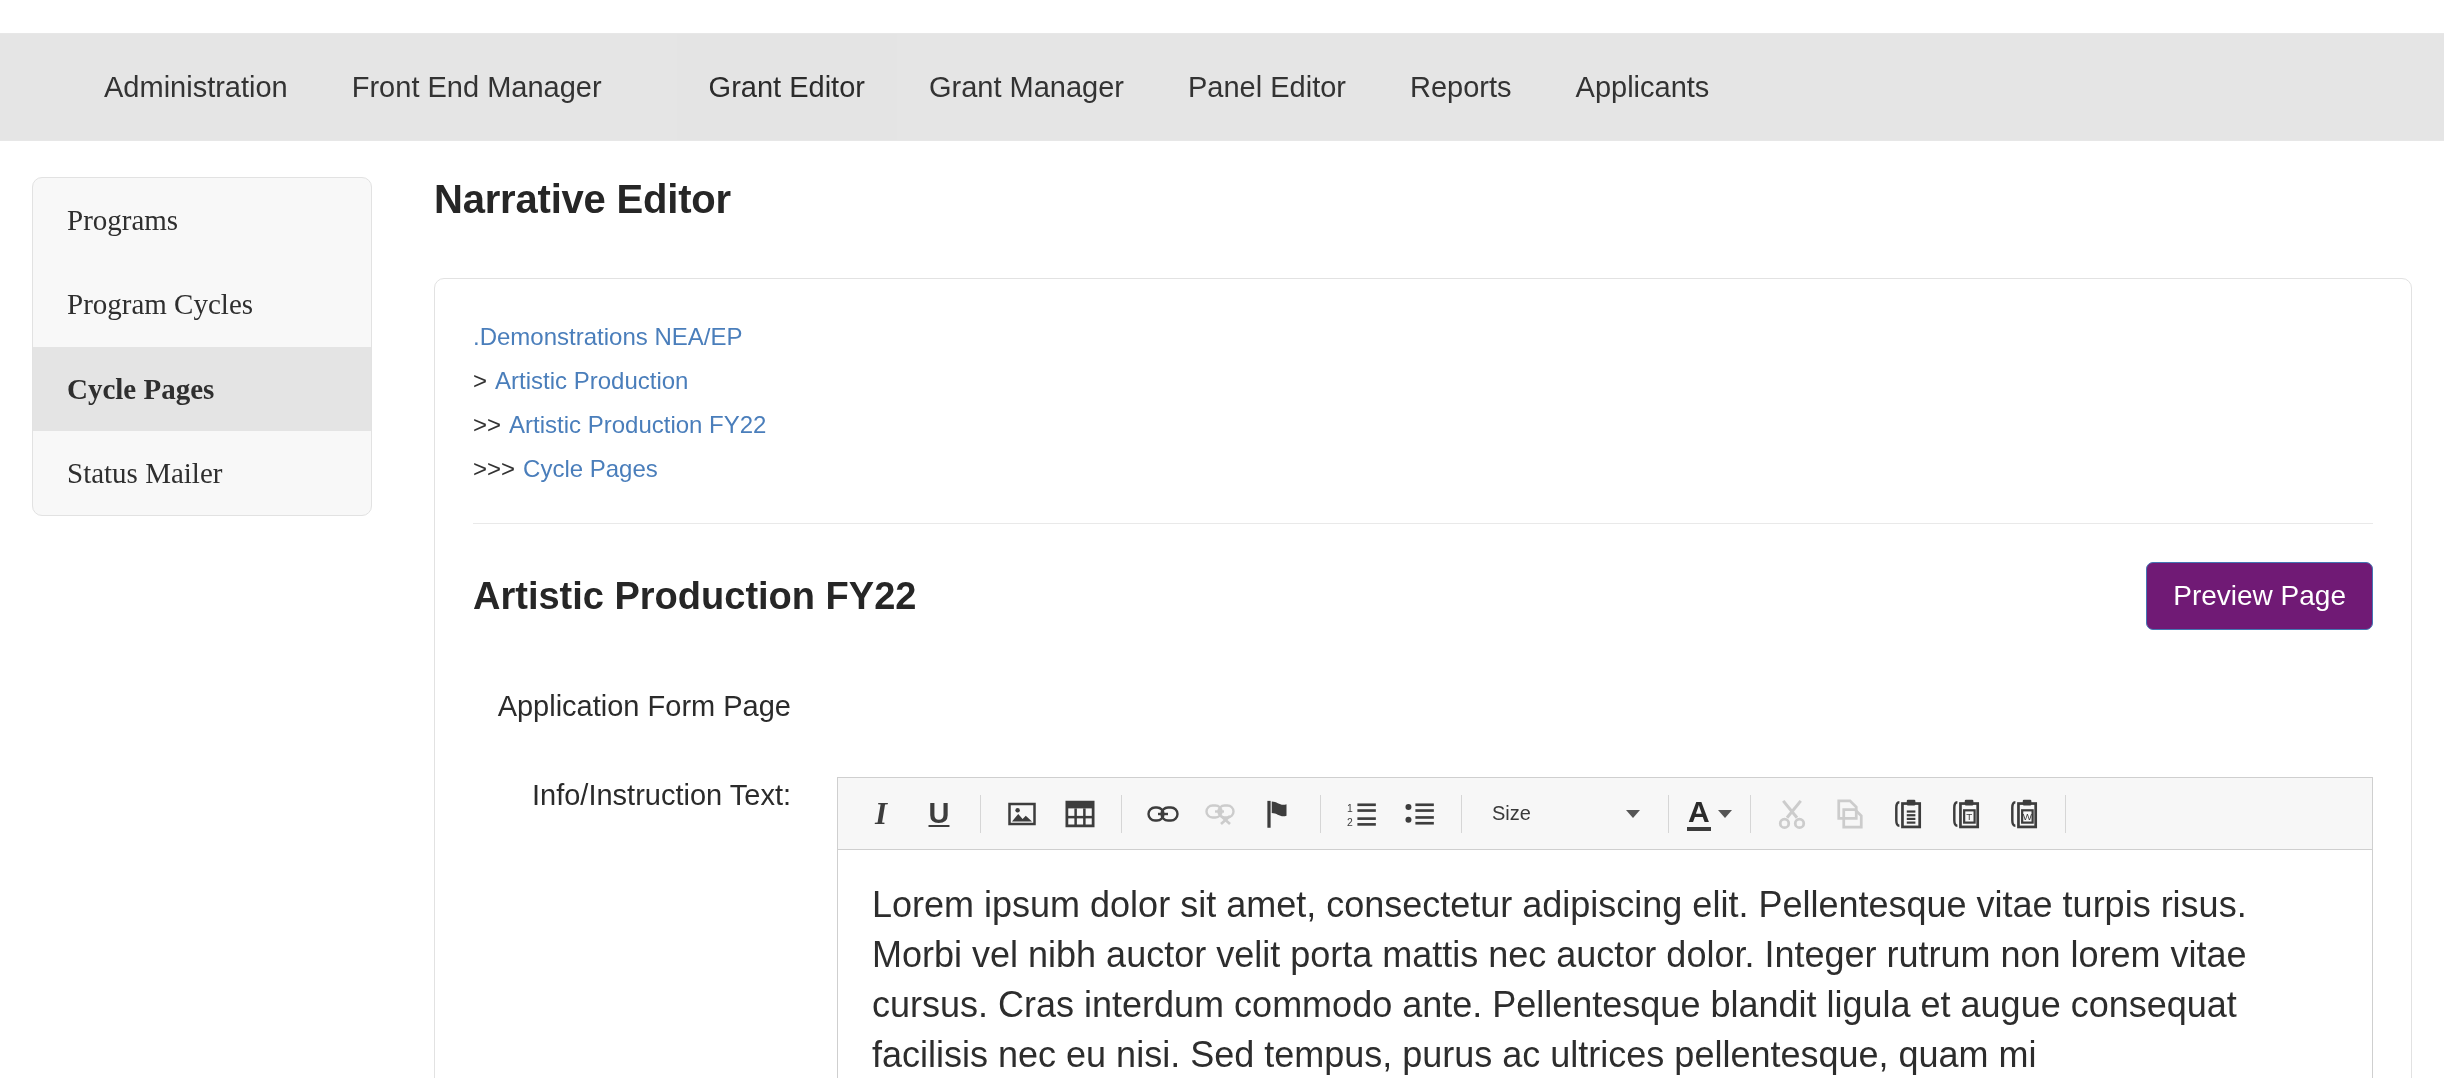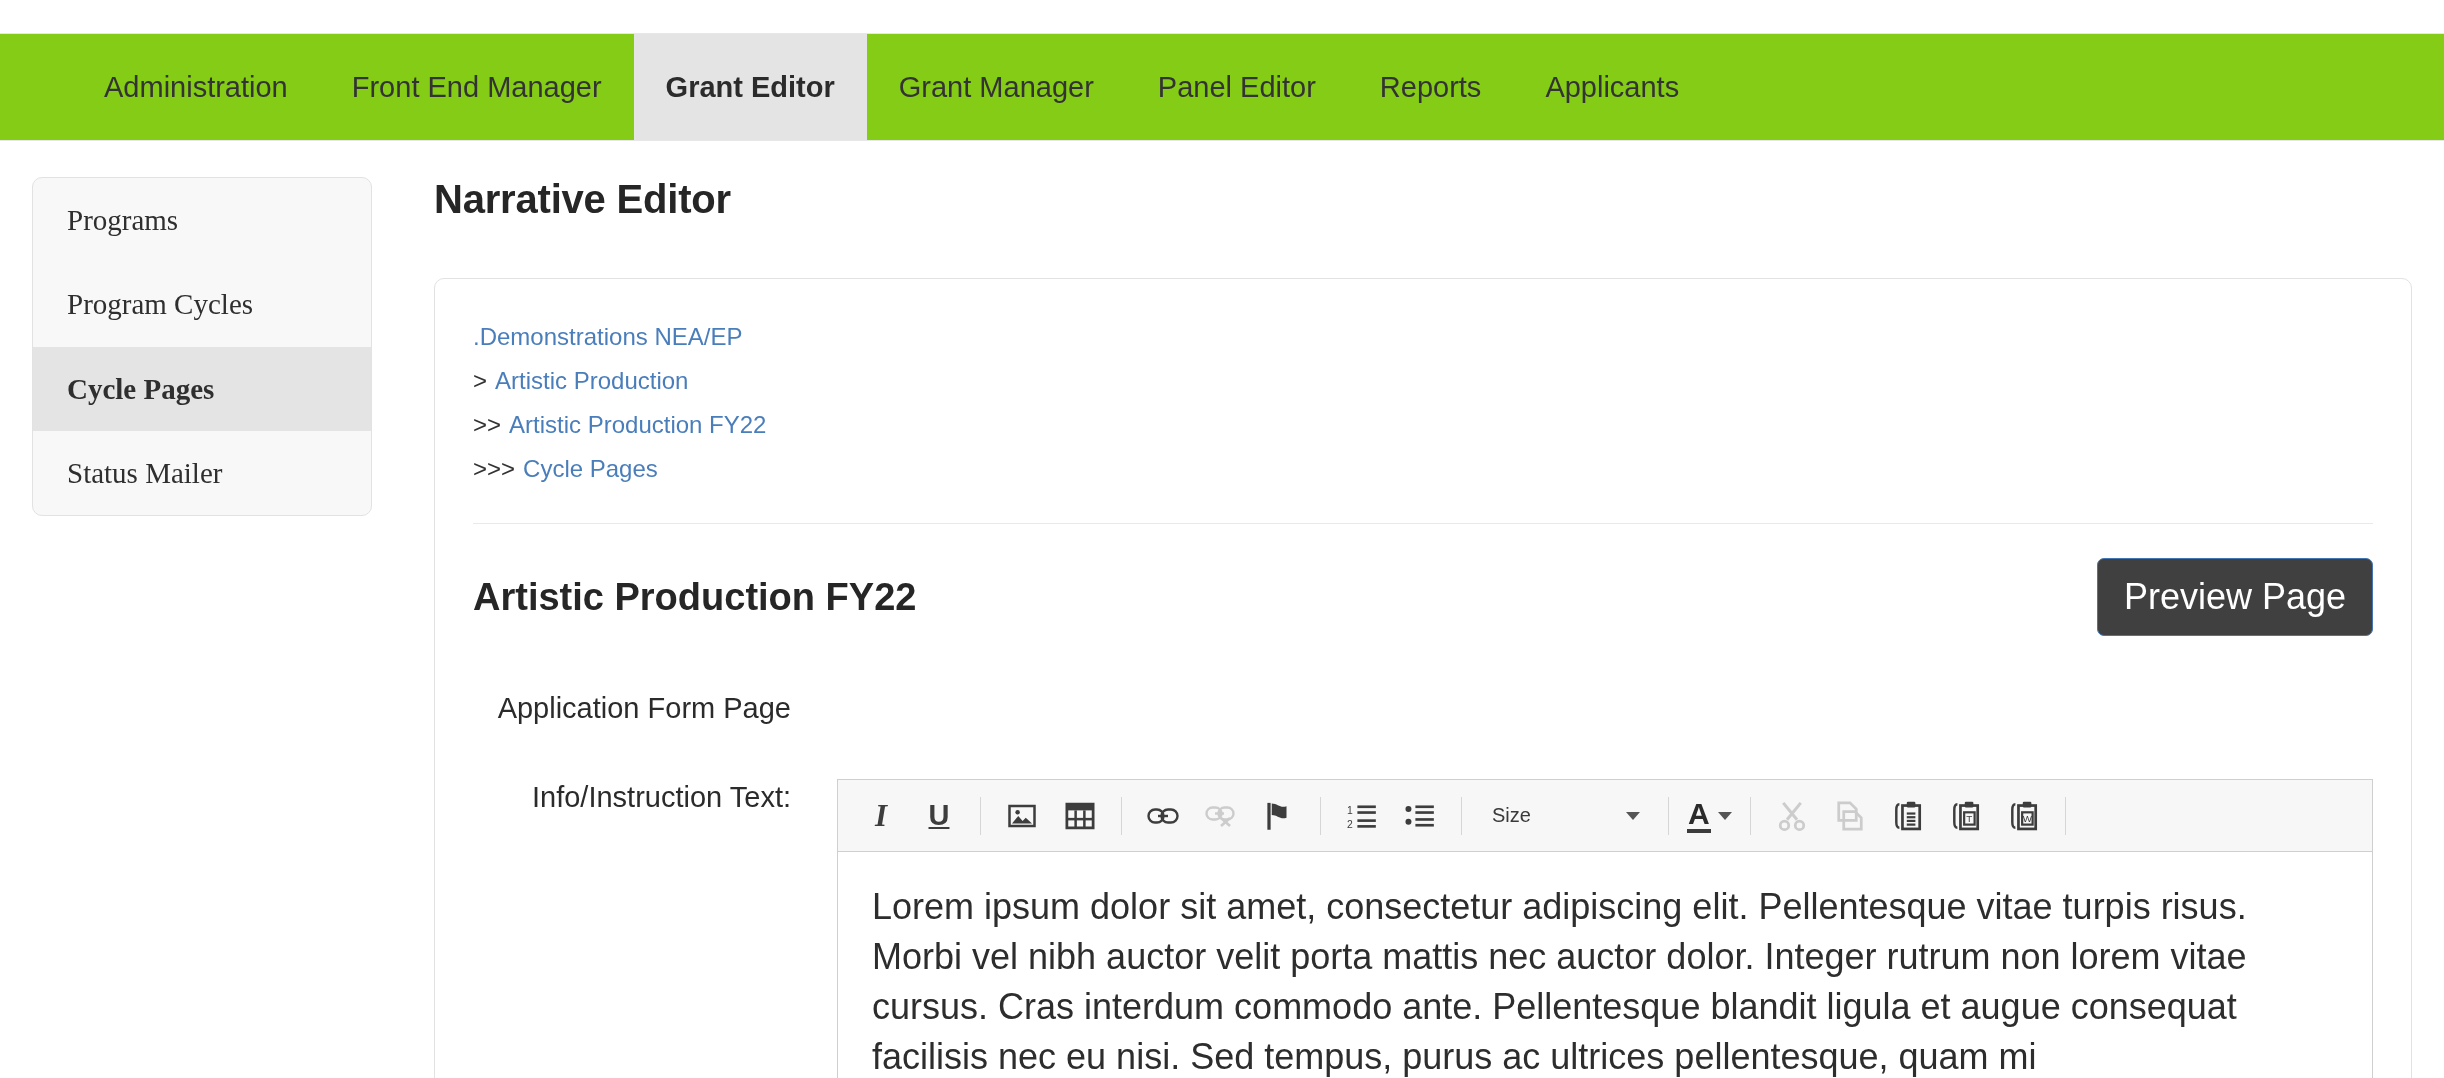--- a/index.html
+++ b/index.html
@@ -7,39 +7,40 @@
     width: 2444px; height: 1078px;
     background: #ffffff;
     font-family: "Liberation Sans", sans-serif;
     overflow: hidden;
   }
 
   
   .topstrip { height: 33px; background: #ffffff; }
   .navbar {
     height: 108px;
-    background: #84cc16;
+    background: #e5e5e5;
     border-top: 1px solid #e7e7e7;
     border-bottom: 1px solid #e7e7e7;
     display: flex;
     align-items: stretch;
     padding-left: 72px;
   }
   .navtab {
     display: flex; align-items: center;
     padding: 0 32px;
     font-size: 29px;
     color: #333333;
     white-space: nowrap;
     cursor: pointer;
   }
   .navtab.active {
     background: #e4e4e4;
-    font-weight: bold;
+    font-weight: normal;
     color: #2b2b2b;
+    margin-left: 43px;
   }
 
   
   .page { display: flex; padding-top: 36px; }
 
   
   .sidebar {
     width: 340px;
     margin-left: 32px;
     background: #f8f8f8;
@@ -106,25 +107,25 @@
     display: flex; align-items: center; justify-content: space-between;
     padding: 34px 0 0 0;
     min-height: 110px;
   }
   .cycle-title {
     font-size: 38px;
     font-weight: bold;
     color: #262626;
   }
   .btn-preview {
-    background: #404040;
+    background: #701a75;
     color: #ffffff;
     border: 1px solid #4376b3;
     border-radius: 7px;
-    font-size: 36px;
+    font-size: 28px;
     padding: 17px 26px;
     cursor: pointer;
     font-family: "Liberation Sans", sans-serif;
     white-space: nowrap;
   }
 
   
   .form-row {
     display: flex;
     align-items: flex-start;

